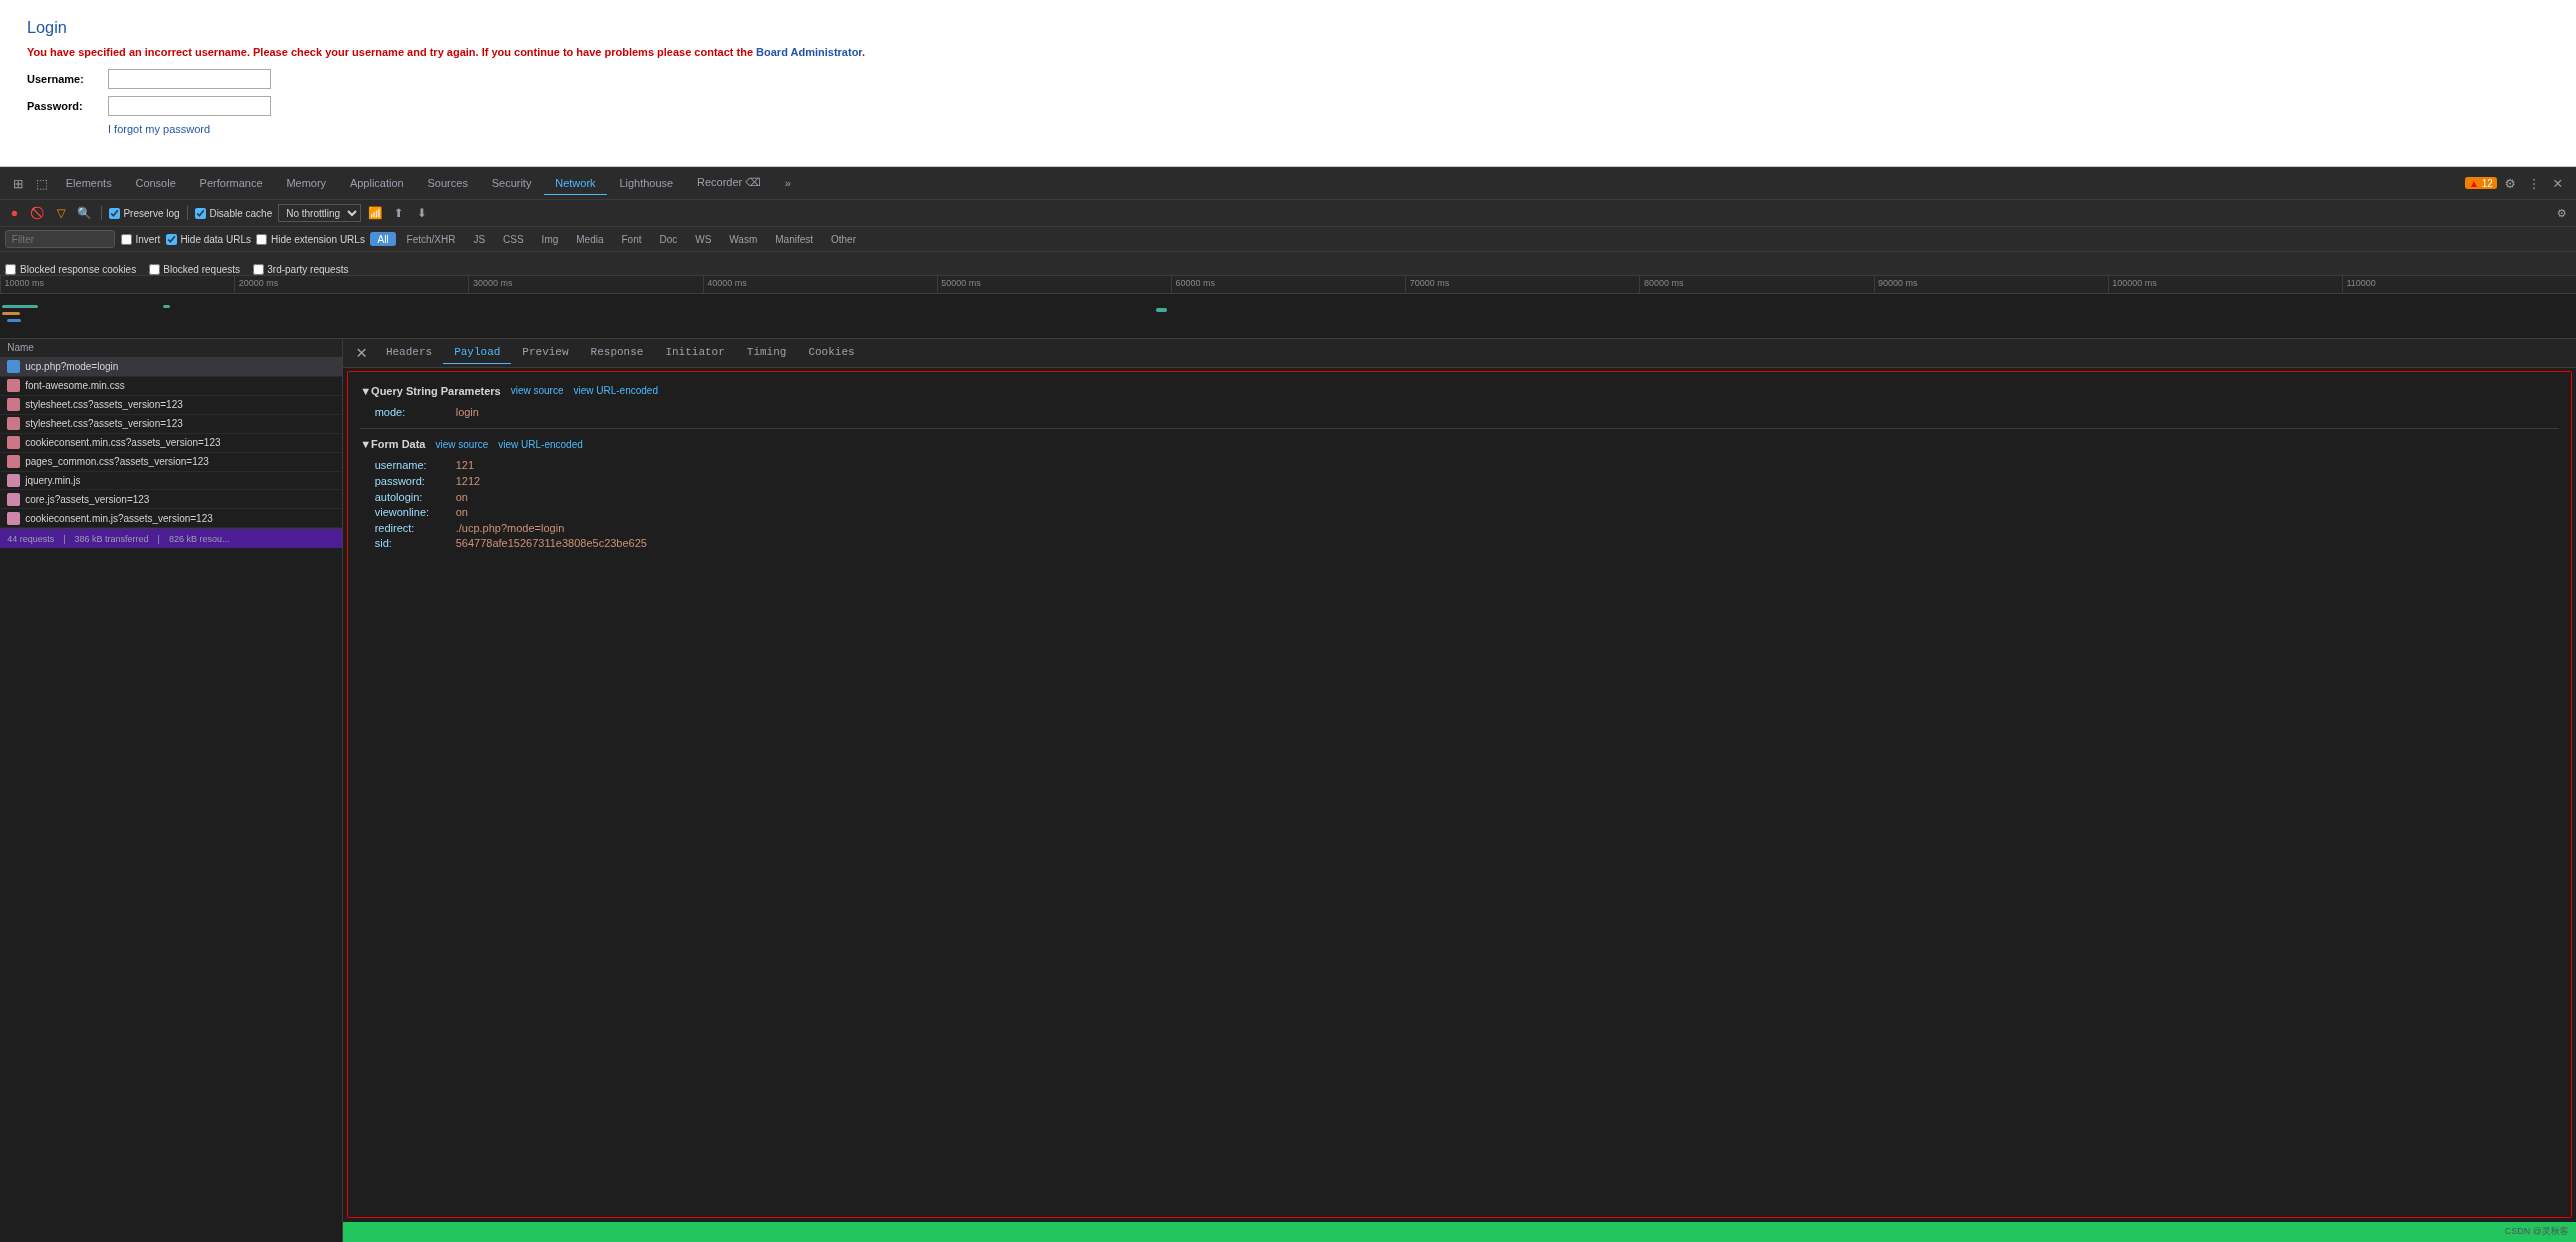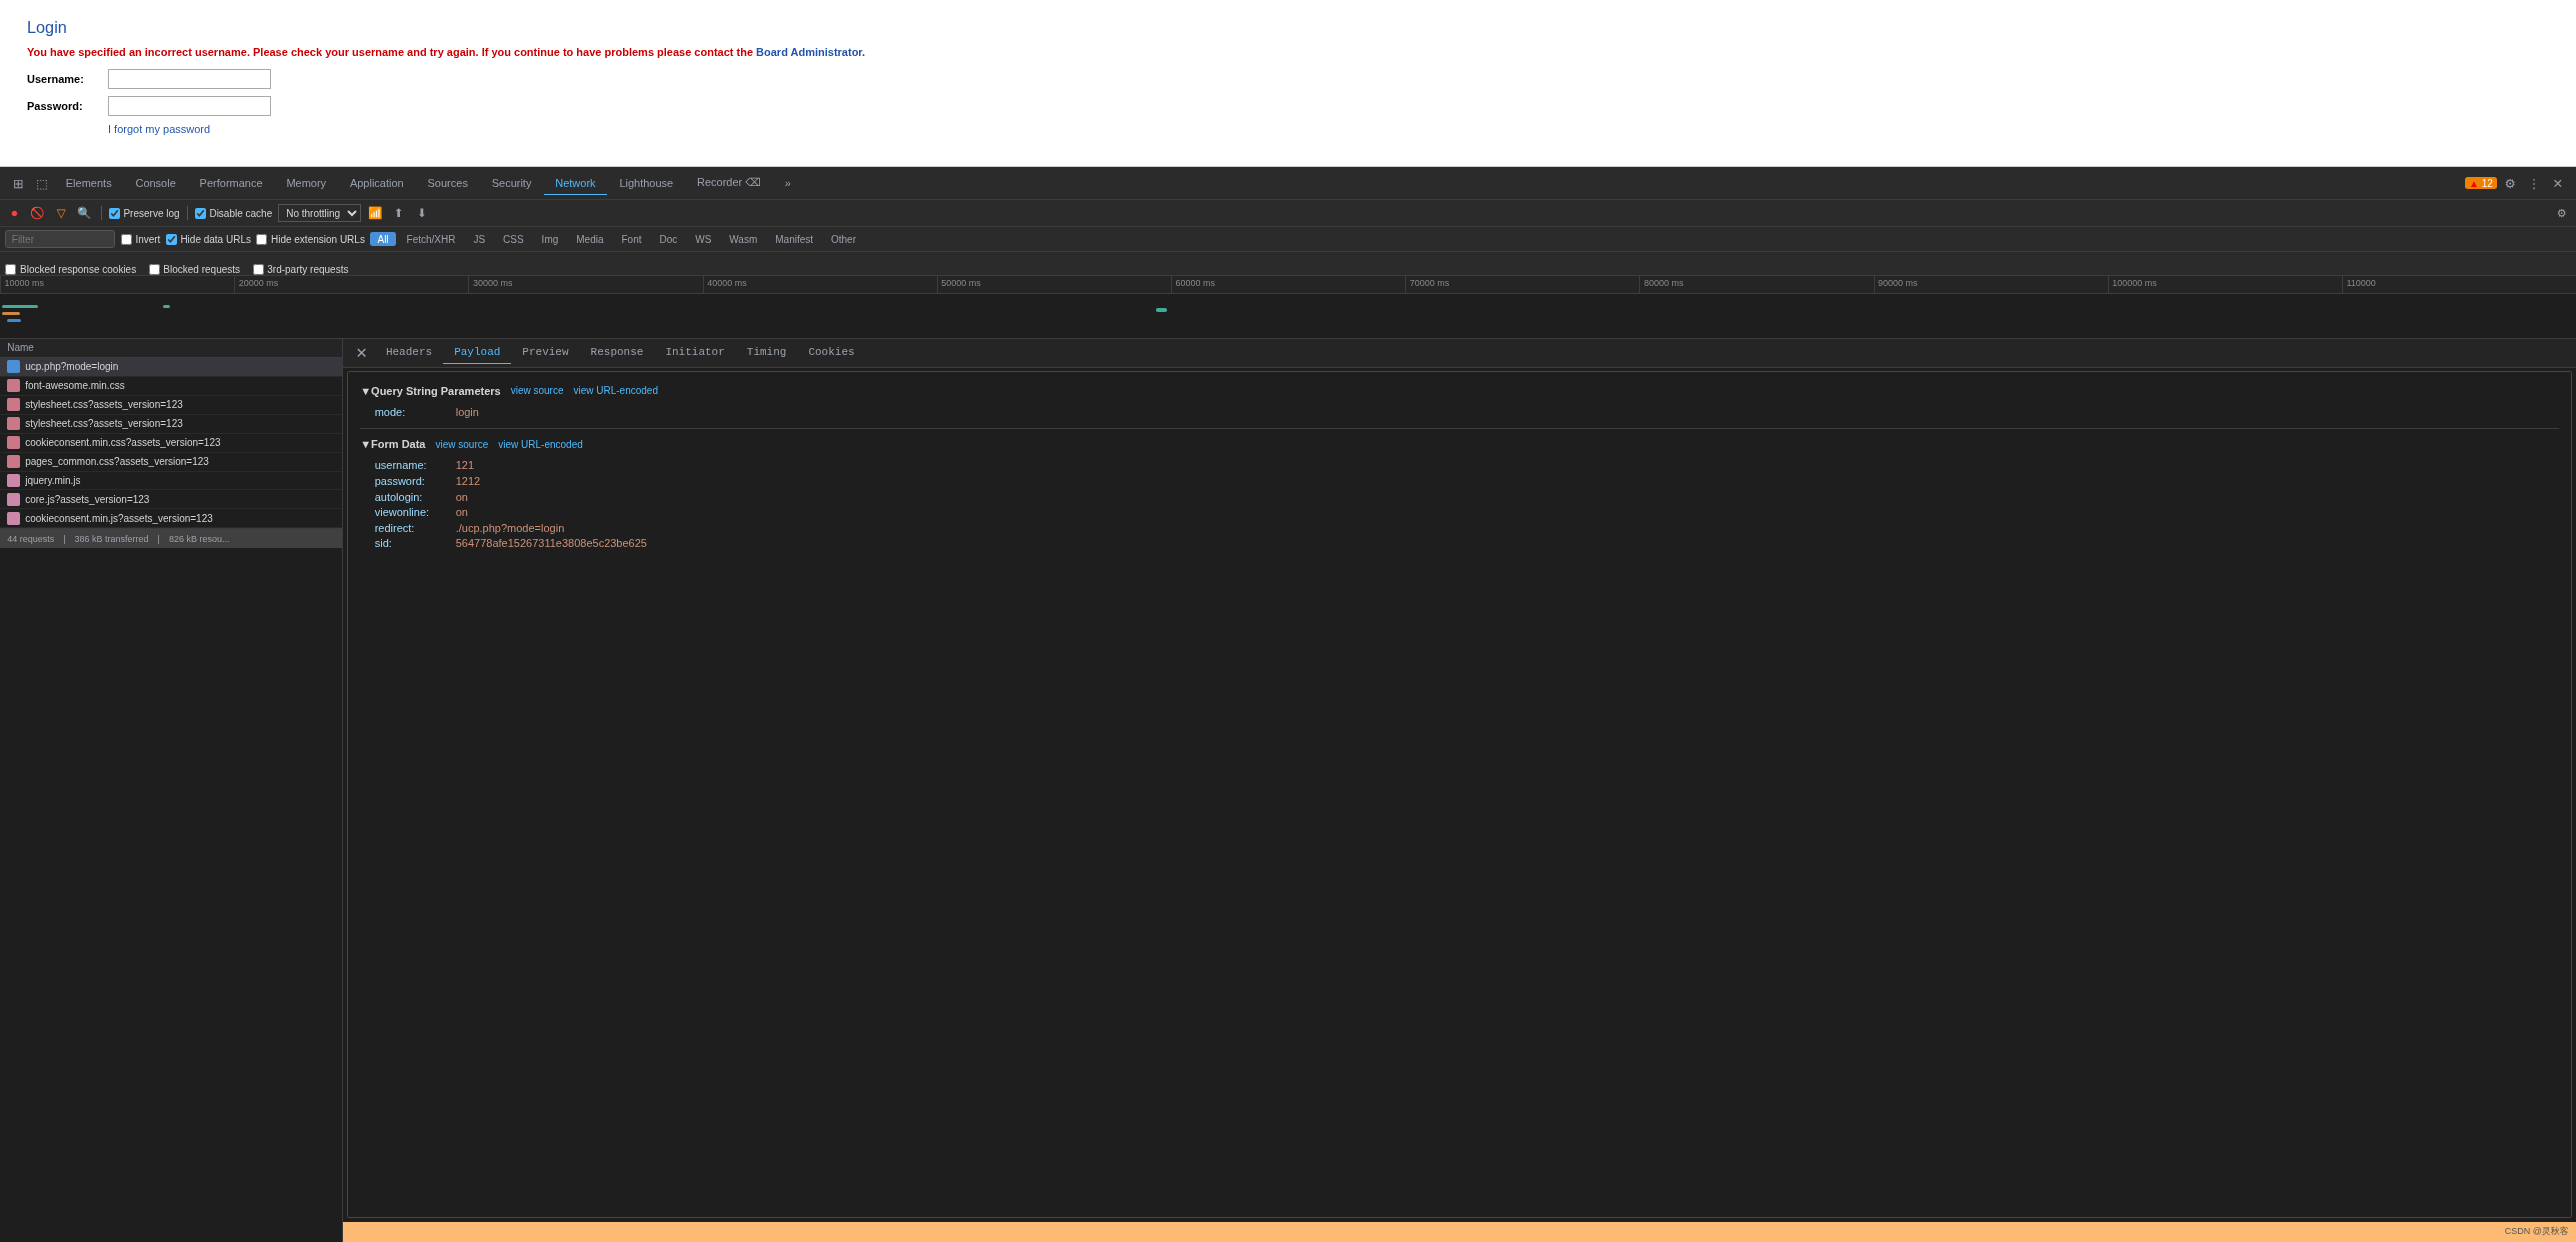--- a/index.html
+++ b/index.html
@@ -223,21 +223,21 @@
       border-radius: 1.8px;
       display: flex; align-items: center; justify-content: center;
       font-size: 8.1px; flex-shrink: 0;
     }
     .file-icon.doc { background: #4a90d9; }
     .file-icon.css { background: #c78; }
     .file-icon.js { background: #c8a; }
     .file-name { color: #d4d4d4; flex: 1; white-space: nowrap; overflow: hidden; text-overflow: ellipsis; }
     .status-bar {
       height: 20px;
-      background: #404040;
+      background: #4c1d95;
       border-top: 0.9px solid #3c3c3c;
       display: flex;
       align-items: center;
       padding: 0 7.2px;
       gap: 9px;
       font-size: 9px;
       color: #9aa0ac;
     }
 
     
@@ -551,17 +551,17 @@
         <div class="param-row">
           <span class="param-key">redirect:</span>
           <span class="param-val">./ucp.php?mode=login</span>
         </div>
         <div class="param-row">
           <span class="param-key">sid:</span>
           <span class="param-val">564778afe15267311e3808e5c23be625</span>
         </div>
       </div>
 
-      <div style="text-align:right;padding:3.6px 7.2px;font-size:9px;color:#555;background:#fdba74;">CSDN @灵秋客</div>
+      <div style="text-align:right;padding:3.6px 7.2px;font-size:9px;color:#555;background:#22c55e;">CSDN @灵秋客</div>
     </div>
   </div>
 </div>
 
 
 </body></html>

